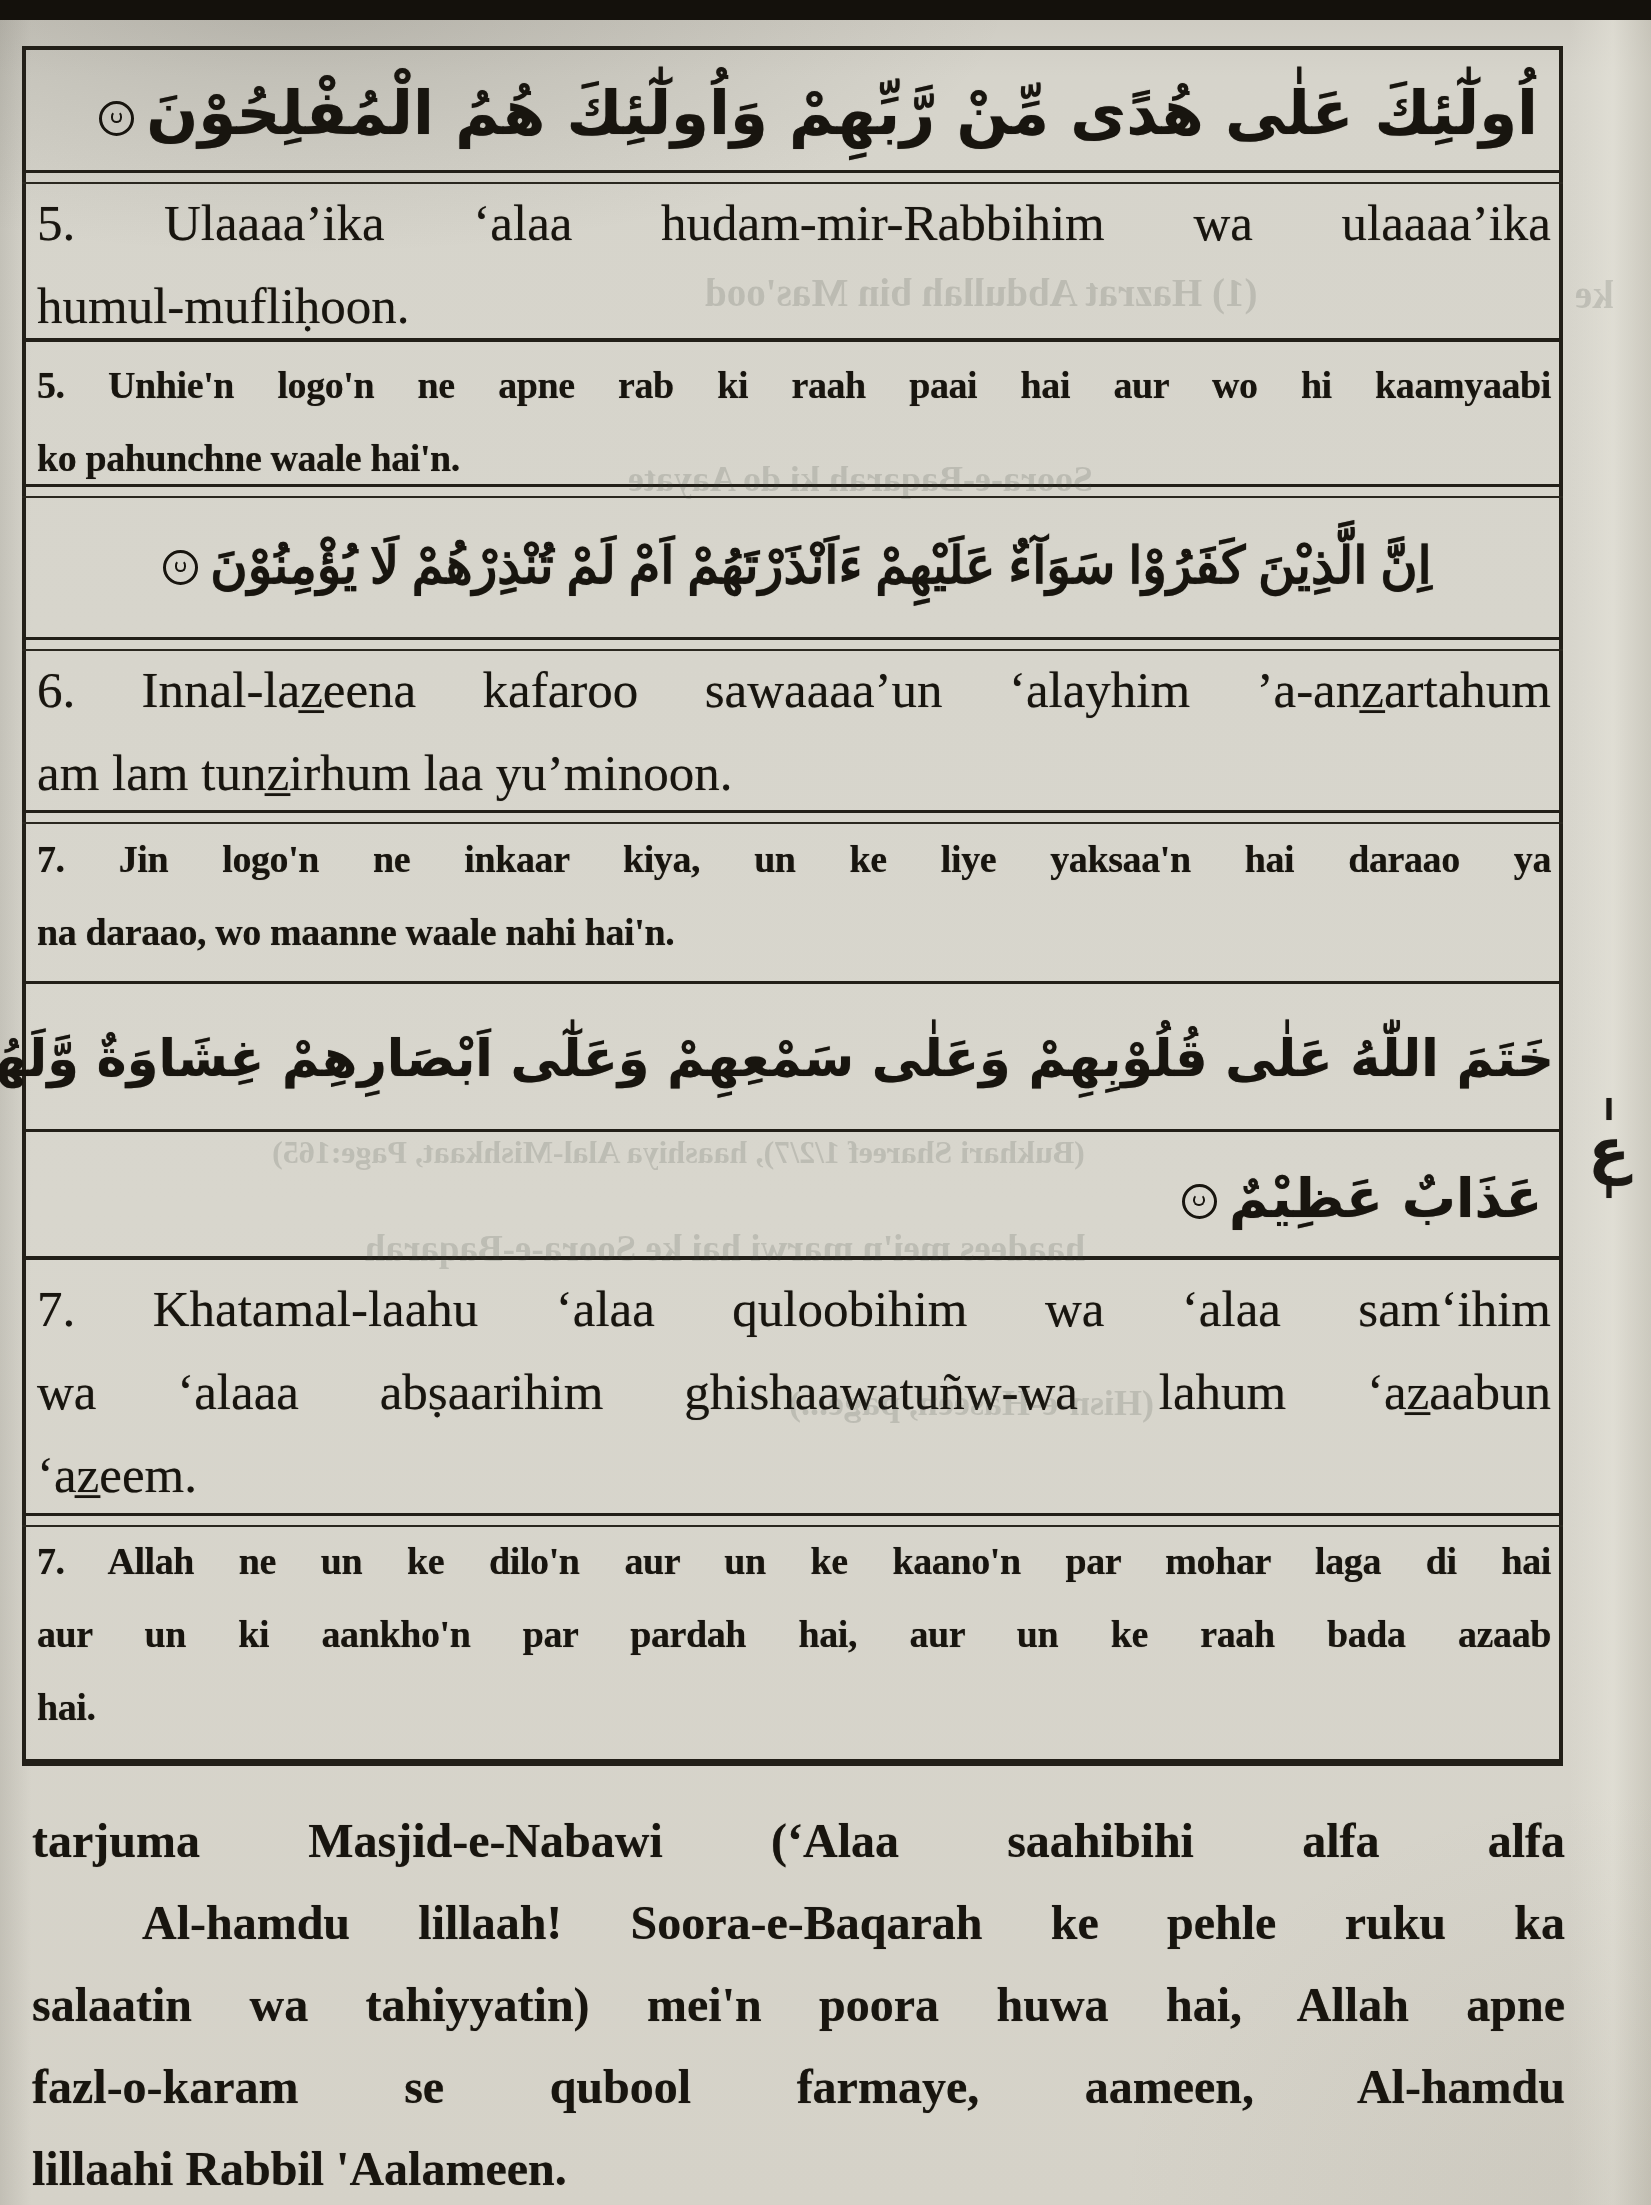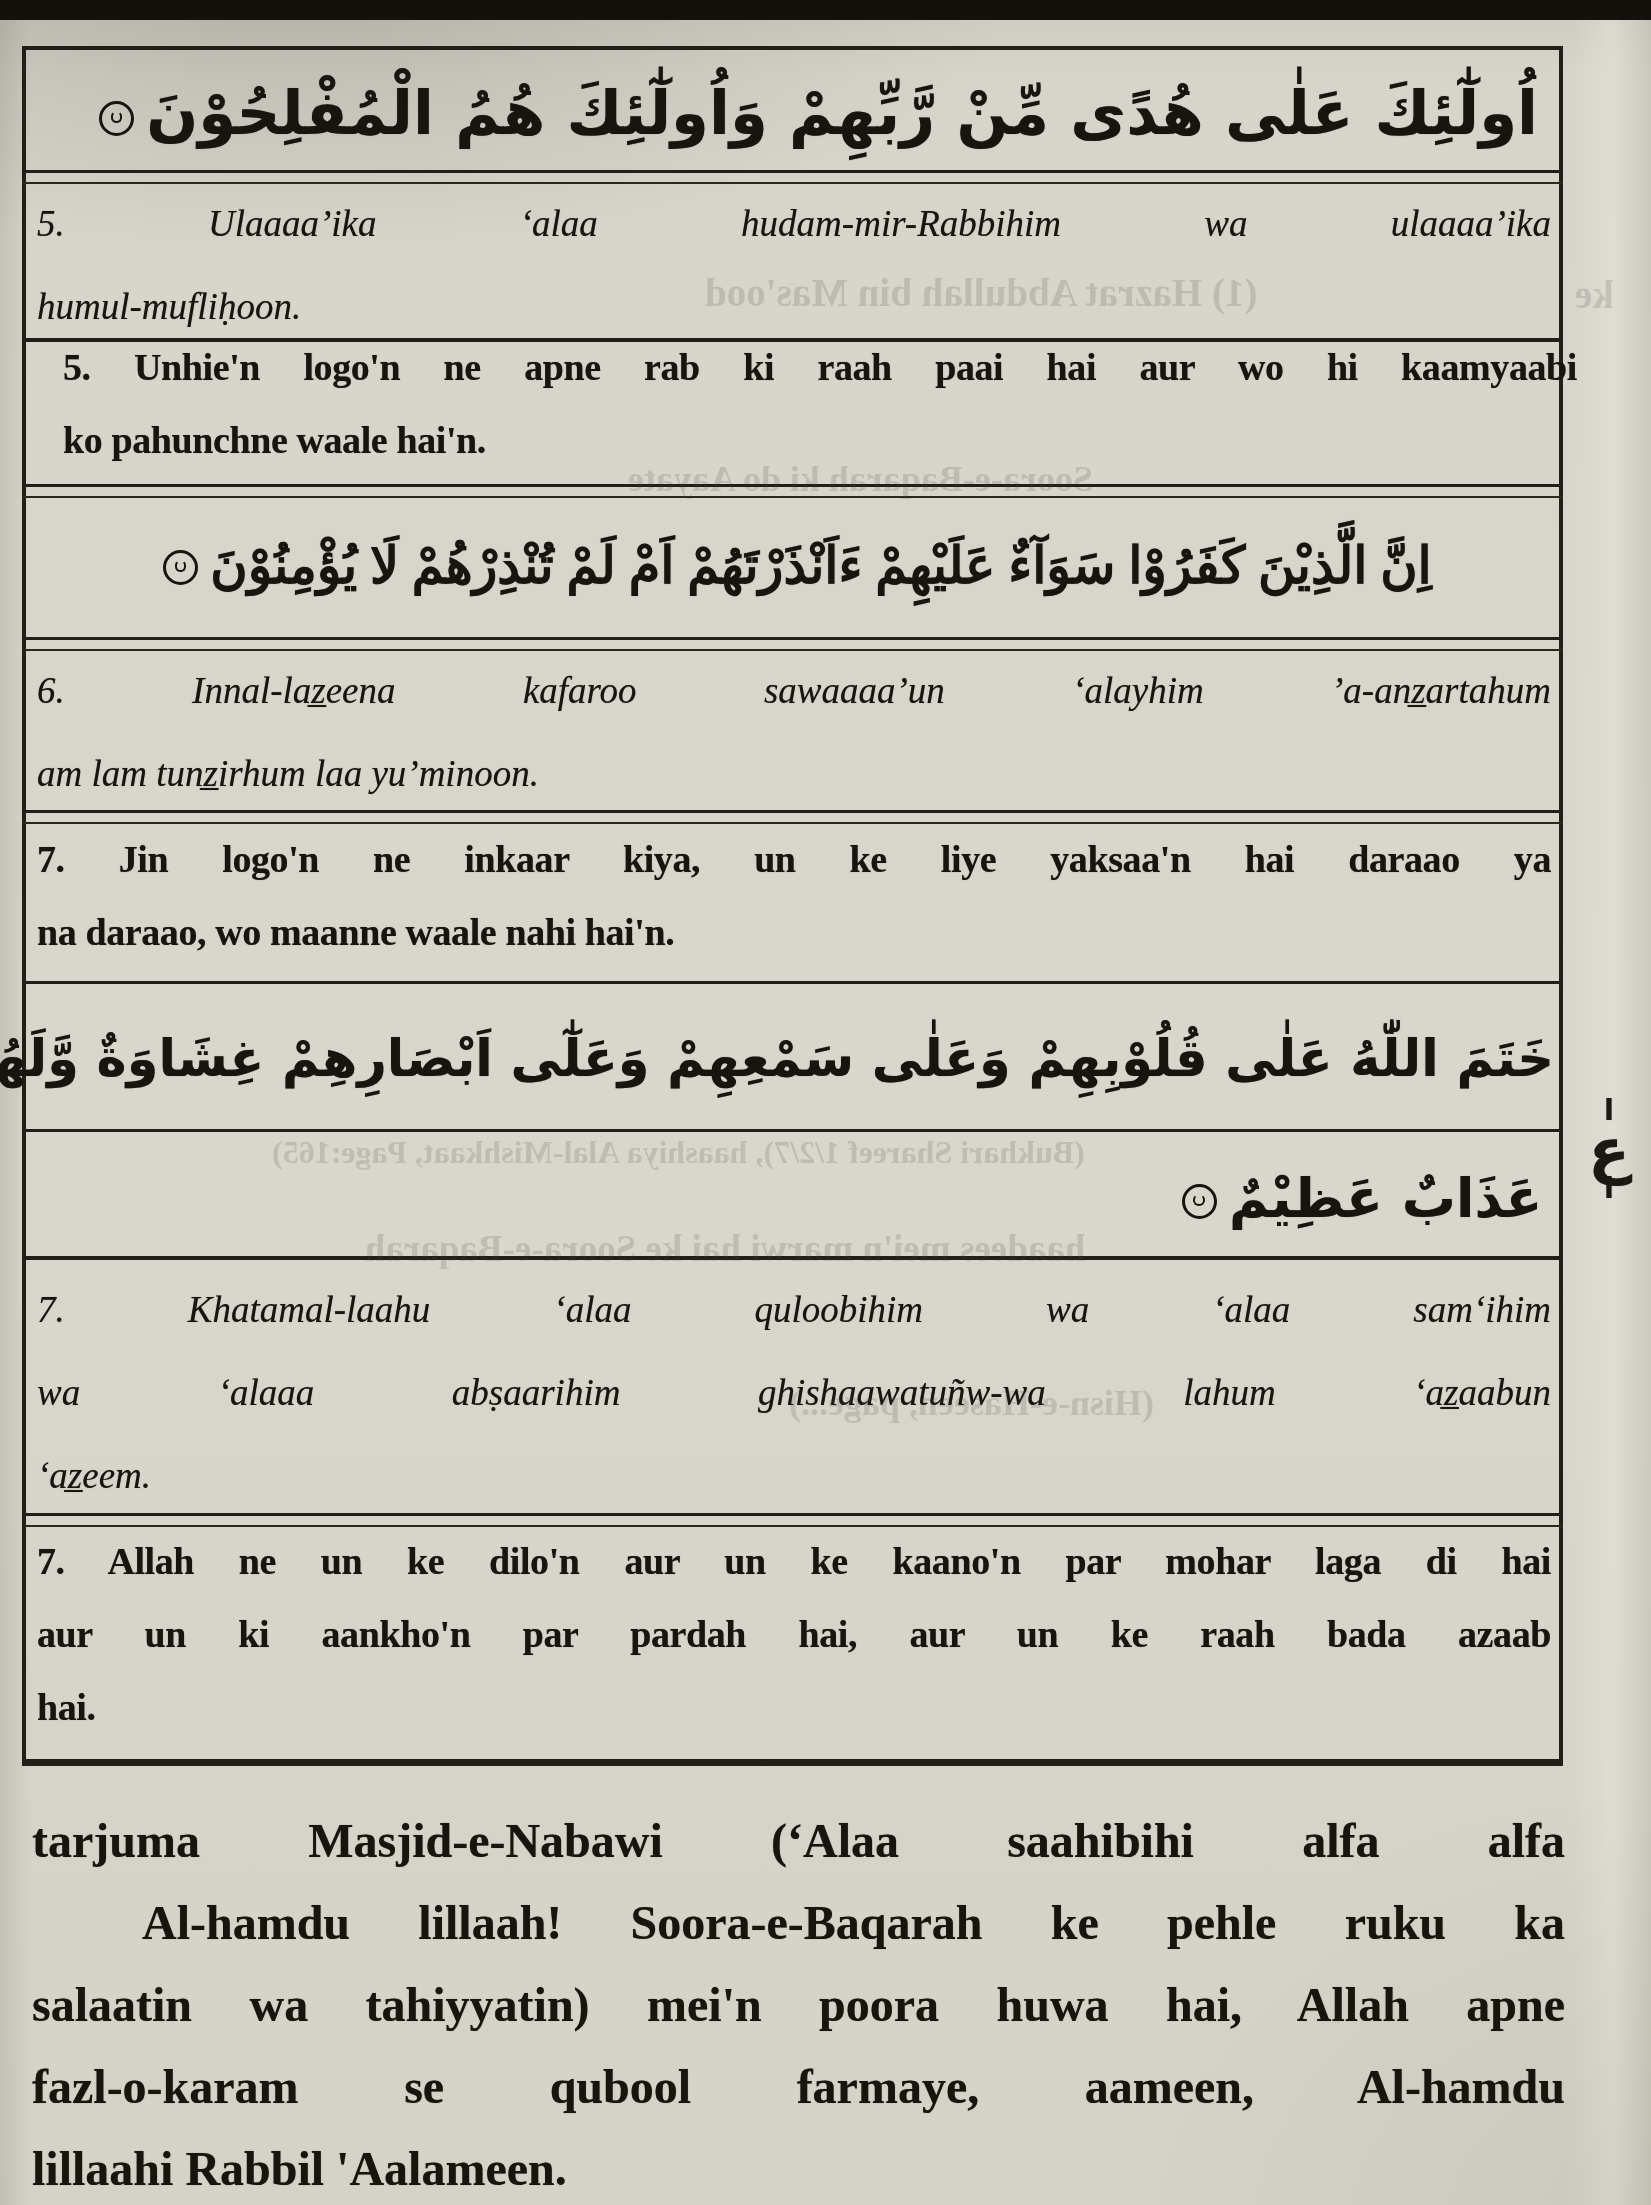--- a/index.html
+++ b/index.html
@@ -26,21 +26,21 @@
   .rule.dbl{height:8.5px;border-top:3.4px solid #221f18;border-bottom:2.5px solid #2a271f;}
   .rule.inner{left:26px;width:1533px;border-top-width:3.4px;}
   .row{position:absolute;left:37px;width:1514px;}
   .ink{color:#18150f;text-shadow:0 0 0.8px rgba(25,22,15,.55);}
   .ar{direction:rtl;font-family:"DejaVu Sans", sans-serif;font-weight:700;white-space:nowrap;}
   .ar-a{left:34px;width:1516px;font-size:61px;line-height:124px;text-align:right;padding-right:12px;box-sizing:border-box;}
   .ar-b{left:29px;width:1525px;font-size:51px;line-height:141px;text-align:center;}
   .ar-c{left:37px;width:1514px;font-size:54px;line-height:126px;text-align:right;padding-right:8.5px;box-sizing:border-box;}
   .ayah-circle{display:inline-block;width:29px;height:29px;border:3.4px solid #18150f;border-radius:50%;vertical-align:-1.7px;margin:0 12px;position:relative;}
   .ayah-circle::after{content:"";position:absolute;left:8.5px;top:7.6px;width:7.6px;height:7.6px;border:2.5px solid #18150f;border-radius:50%;border-top-color:transparent;}
-  .tl{font-size:37px;line-height:83px;font-style:italic;}
+  .tl{font-size:51px;line-height:83px;}
   .tr{font-size:38px;line-height:73px;font-weight:700;letter-spacing:-0.4px;}
   .ln{display:block;}
   .just{text-align:justify;text-align-last:justify;}
   .footer{position:absolute;left:32px;top:1800px;width:1533px;font-size:48px;line-height:82px;font-weight:700;}
   .footer .first{text-indent:110px;}
   .ruku{position:absolute;left:1570px;top:1100px;width:78px;text-align:center;font-family:"DejaVu Sans", sans-serif;color:#1c1914;line-height:0.75;}
   .ruku .stroke{display:block;font-size:29px;font-weight:700;}
   .ruku .ain{display:block;font-size:61px;font-weight:700;margin:5.1px 0;}
   .ghost{
     position:absolute;transform:scaleX(-1);color:rgba(62,68,58,.17);
@@ -69,21 +69,21 @@
 
   <div class="rule dbl" style="top:170px;"></div>
 
   <div class="row tl ink" style="top:182px;">
     <span class="ln just">5. Ulaaaa’ika ‘alaa hudam-mir-Rabbihim wa ulaaaa’ika</span>
     <span class="ln">humul-mufliḥoon.</span>
   </div>
 
   <div class="rule" style="top:338px;"></div>
 
-  <div class="row tr ink" style="top:331px;margin-left:26px;">
+  <div class="row tr ink" style="top:349px;">
     <span class="ln just">5. Unhie'n logo'n ne apne rab ki raah paai hai aur wo hi kaamyaabi</span>
     <span class="ln">ko pahunchne waale hai'n.</span>
   </div>
 
   <div class="rule dbl" style="top:484px;"></div>
 
   <div class="row ar ar-b ink" style="top:496px;height:151px;font-family:Liberation Serif, serif;">
     <span>اِنَّ الَّذِيْنَ كَفَرُوْا سَوَآءٌ عَلَيْهِمْ ءَاَنْذَرْتَهُمْ اَمْ لَمْ تُنْذِرْهُمْ لَا يُؤْمِنُوْنَ</span><span class="ayah-circle"></span>
   </div>
 

